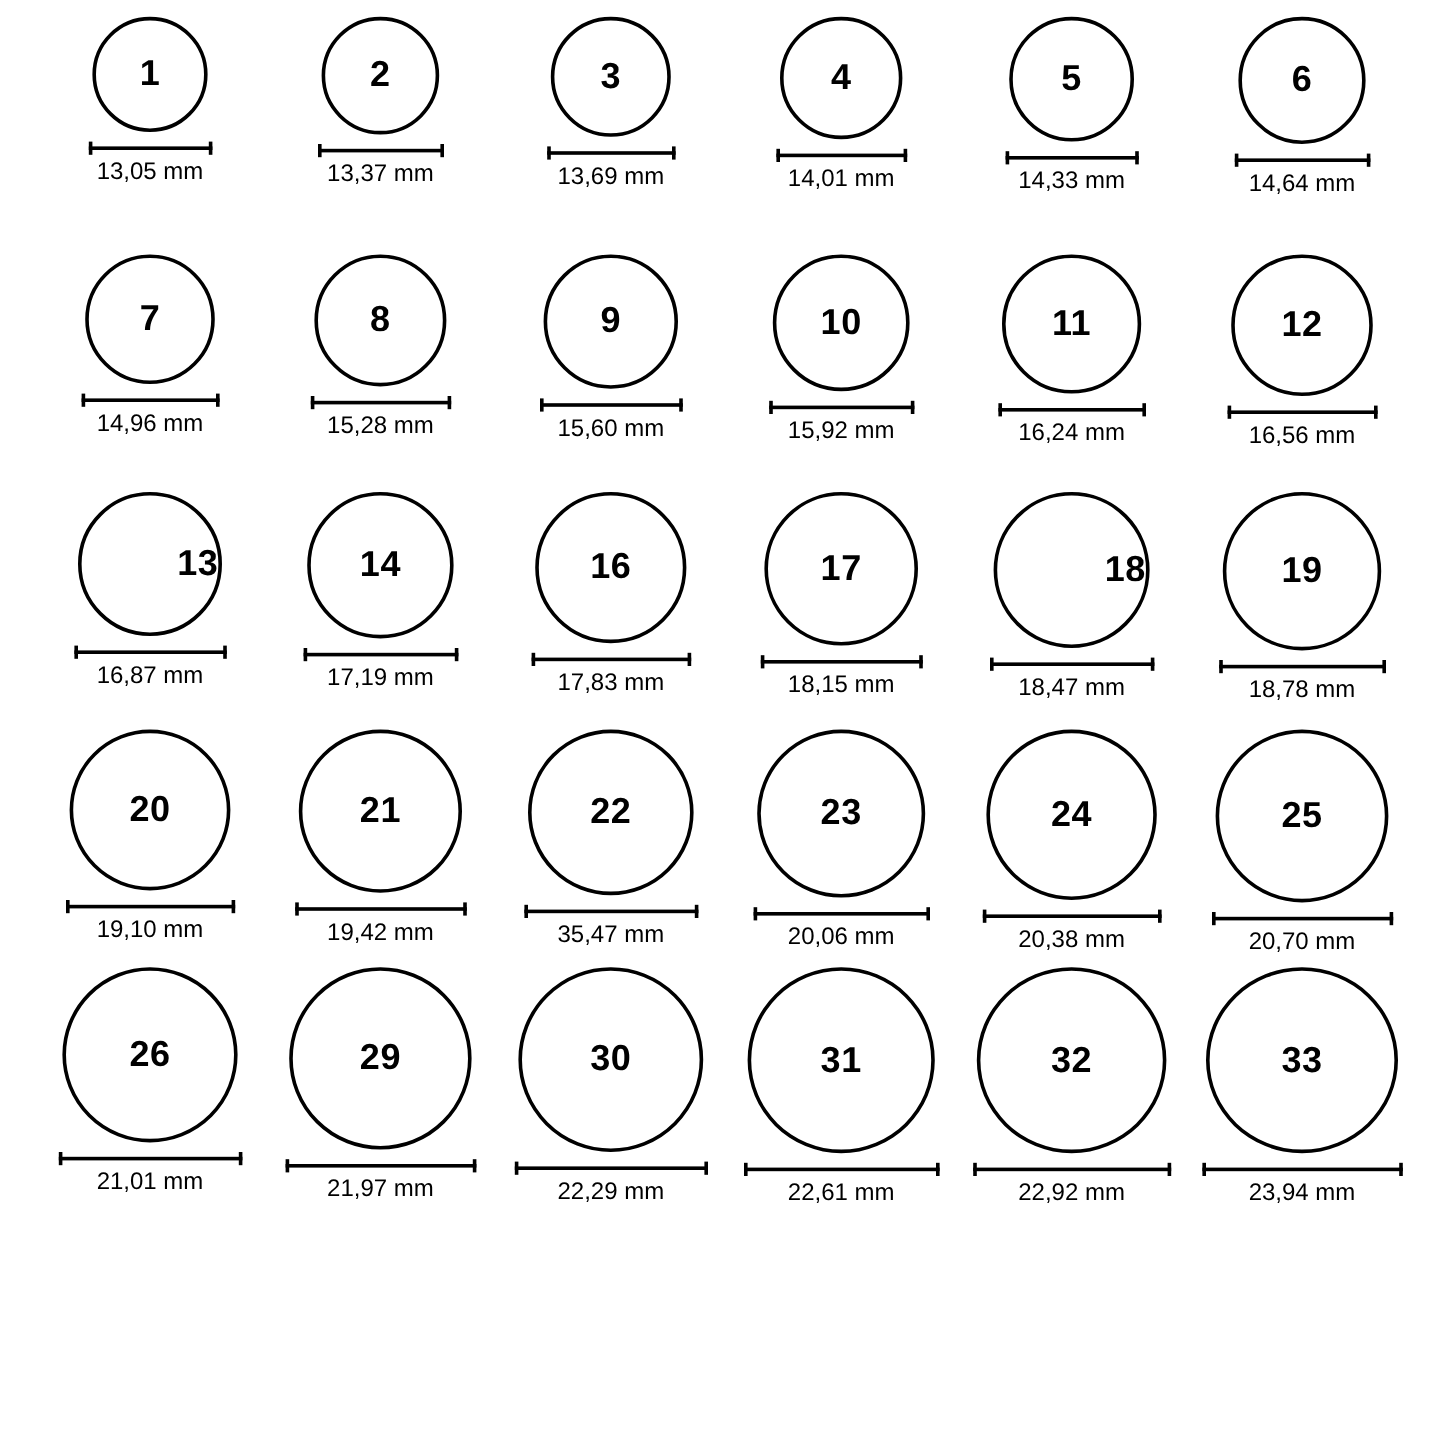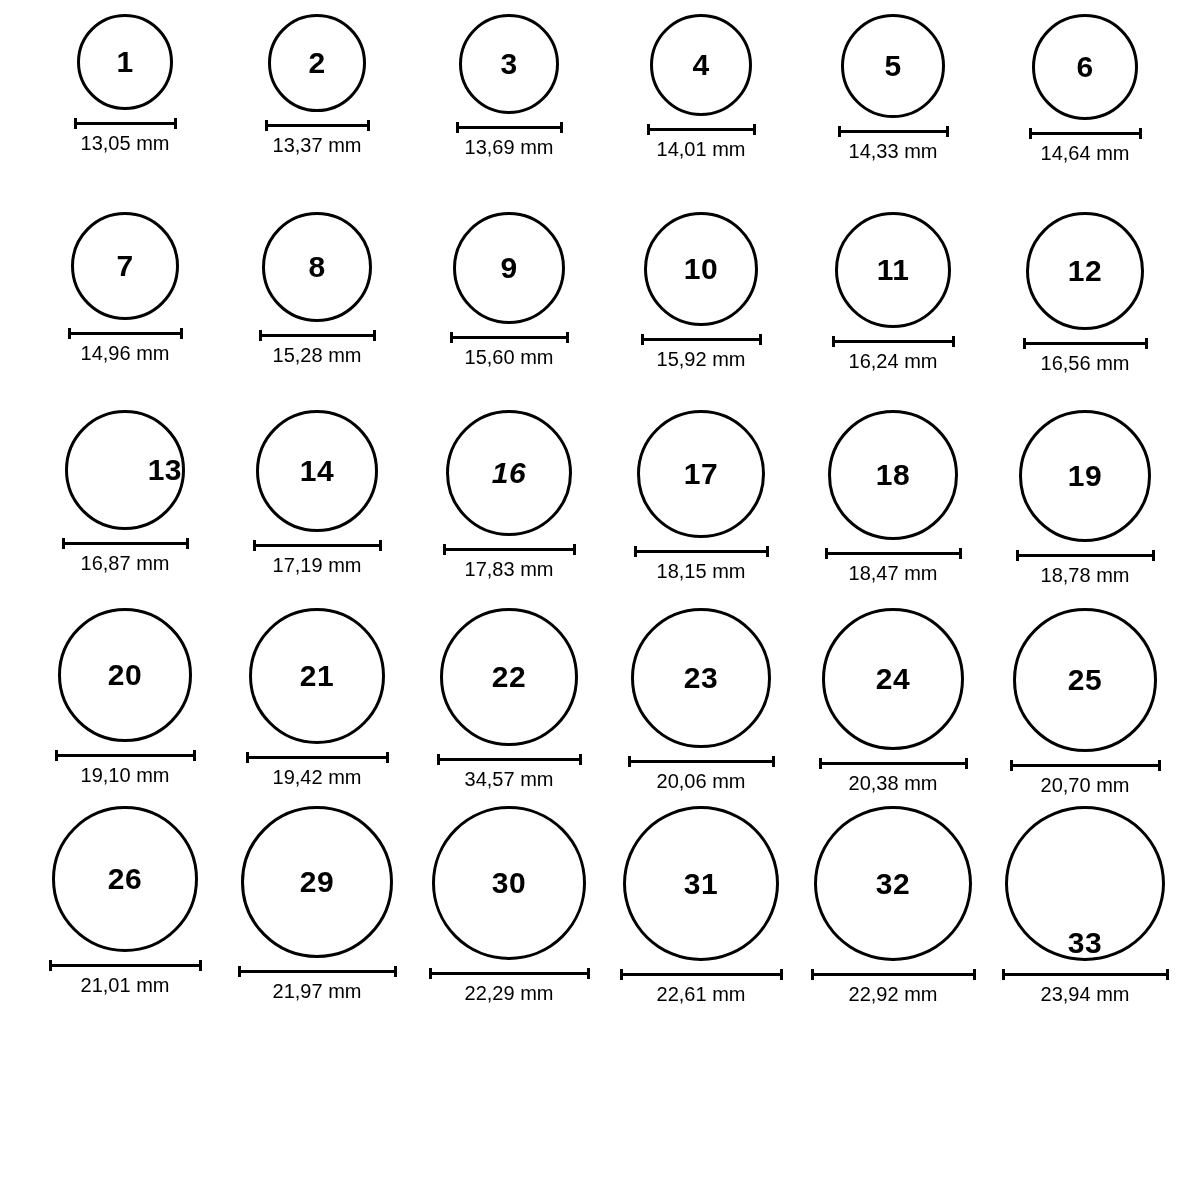--- a/index.html
+++ b/index.html
@@ -254,21 +254,21 @@
           <span class="ring-number">14</span>
         </div>
         <div class="measure">
           <span class="bar" style="width: 129px;">
             <i></i>
           </span>
           <div class="mm-label">17,19 mm</div>
         </div>
       </div>
       <div class="cell">
-        <div class="ring" style="width: 126px; height: 126px; font-style: italic;">
+        <div class="ring" style="width: 126px; height: 126px;">
           <span class="ring-number">16</span>
         </div>
         <div class="measure">
           <span class="bar" style="width: 133px;">
             <i></i>
           </span>
           <div class="mm-label">17,83 mm</div>
         </div>
       </div>
       <div class="cell">
@@ -276,21 +276,21 @@
           <span class="ring-number">17</span>
         </div>
         <div class="measure">
           <span class="bar" style="width: 135px;">
             <i></i>
           </span>
           <div class="mm-label">18,15 mm</div>
         </div>
       </div>
       <div class="cell">
-        <div class="ring" style="width: 130px; height: 130px;">
+        <div class="ring" style="width: 130px; height: 130px; justify-content: flex-end;">
           <span class="ring-number">18</span>
         </div>
         <div class="measure">
           <span class="bar" style="width: 137px;">
             <i></i>
           </span>
           <div class="mm-label">18,47 mm</div>
         </div>
       </div>
       <div class="cell">
@@ -327,21 +327,21 @@
         </div>
       </div>
       <div class="cell">
         <div class="ring" style="width: 138px; height: 138px;">
           <span class="ring-number">22</span>
         </div>
         <div class="measure">
           <span class="bar" style="width: 145px;">
             <i></i>
           </span>
-          <div class="mm-label">34,57 mm</div>
+          <div class="mm-label">35,47 mm</div>
         </div>
       </div>
       <div class="cell">
         <div class="ring" style="width: 140px; height: 140px;">
           <span class="ring-number">23</span>
         </div>
         <div class="measure">
           <span class="bar" style="width: 147px;">
             <i></i>
           </span>
@@ -419,21 +419,21 @@
           <span class="ring-number">32</span>
         </div>
         <div class="measure">
           <span class="bar" style="width: 165px;">
             <i></i>
           </span>
           <div class="mm-label">22,92 mm</div>
         </div>
       </div>
       <div class="cell">
-        <div class="ring" style="width: 160px; height: 160px; align-items: flex-end;">
+        <div class="ring" style="width: 160px; height: 160px;">
           <span class="ring-number">33</span>
         </div>
         <div class="measure">
           <span class="bar" style="width: 167px;">
             <i></i>
           </span>
           <div class="mm-label">23,94 mm</div>
         </div>
       </div>
     </div>

